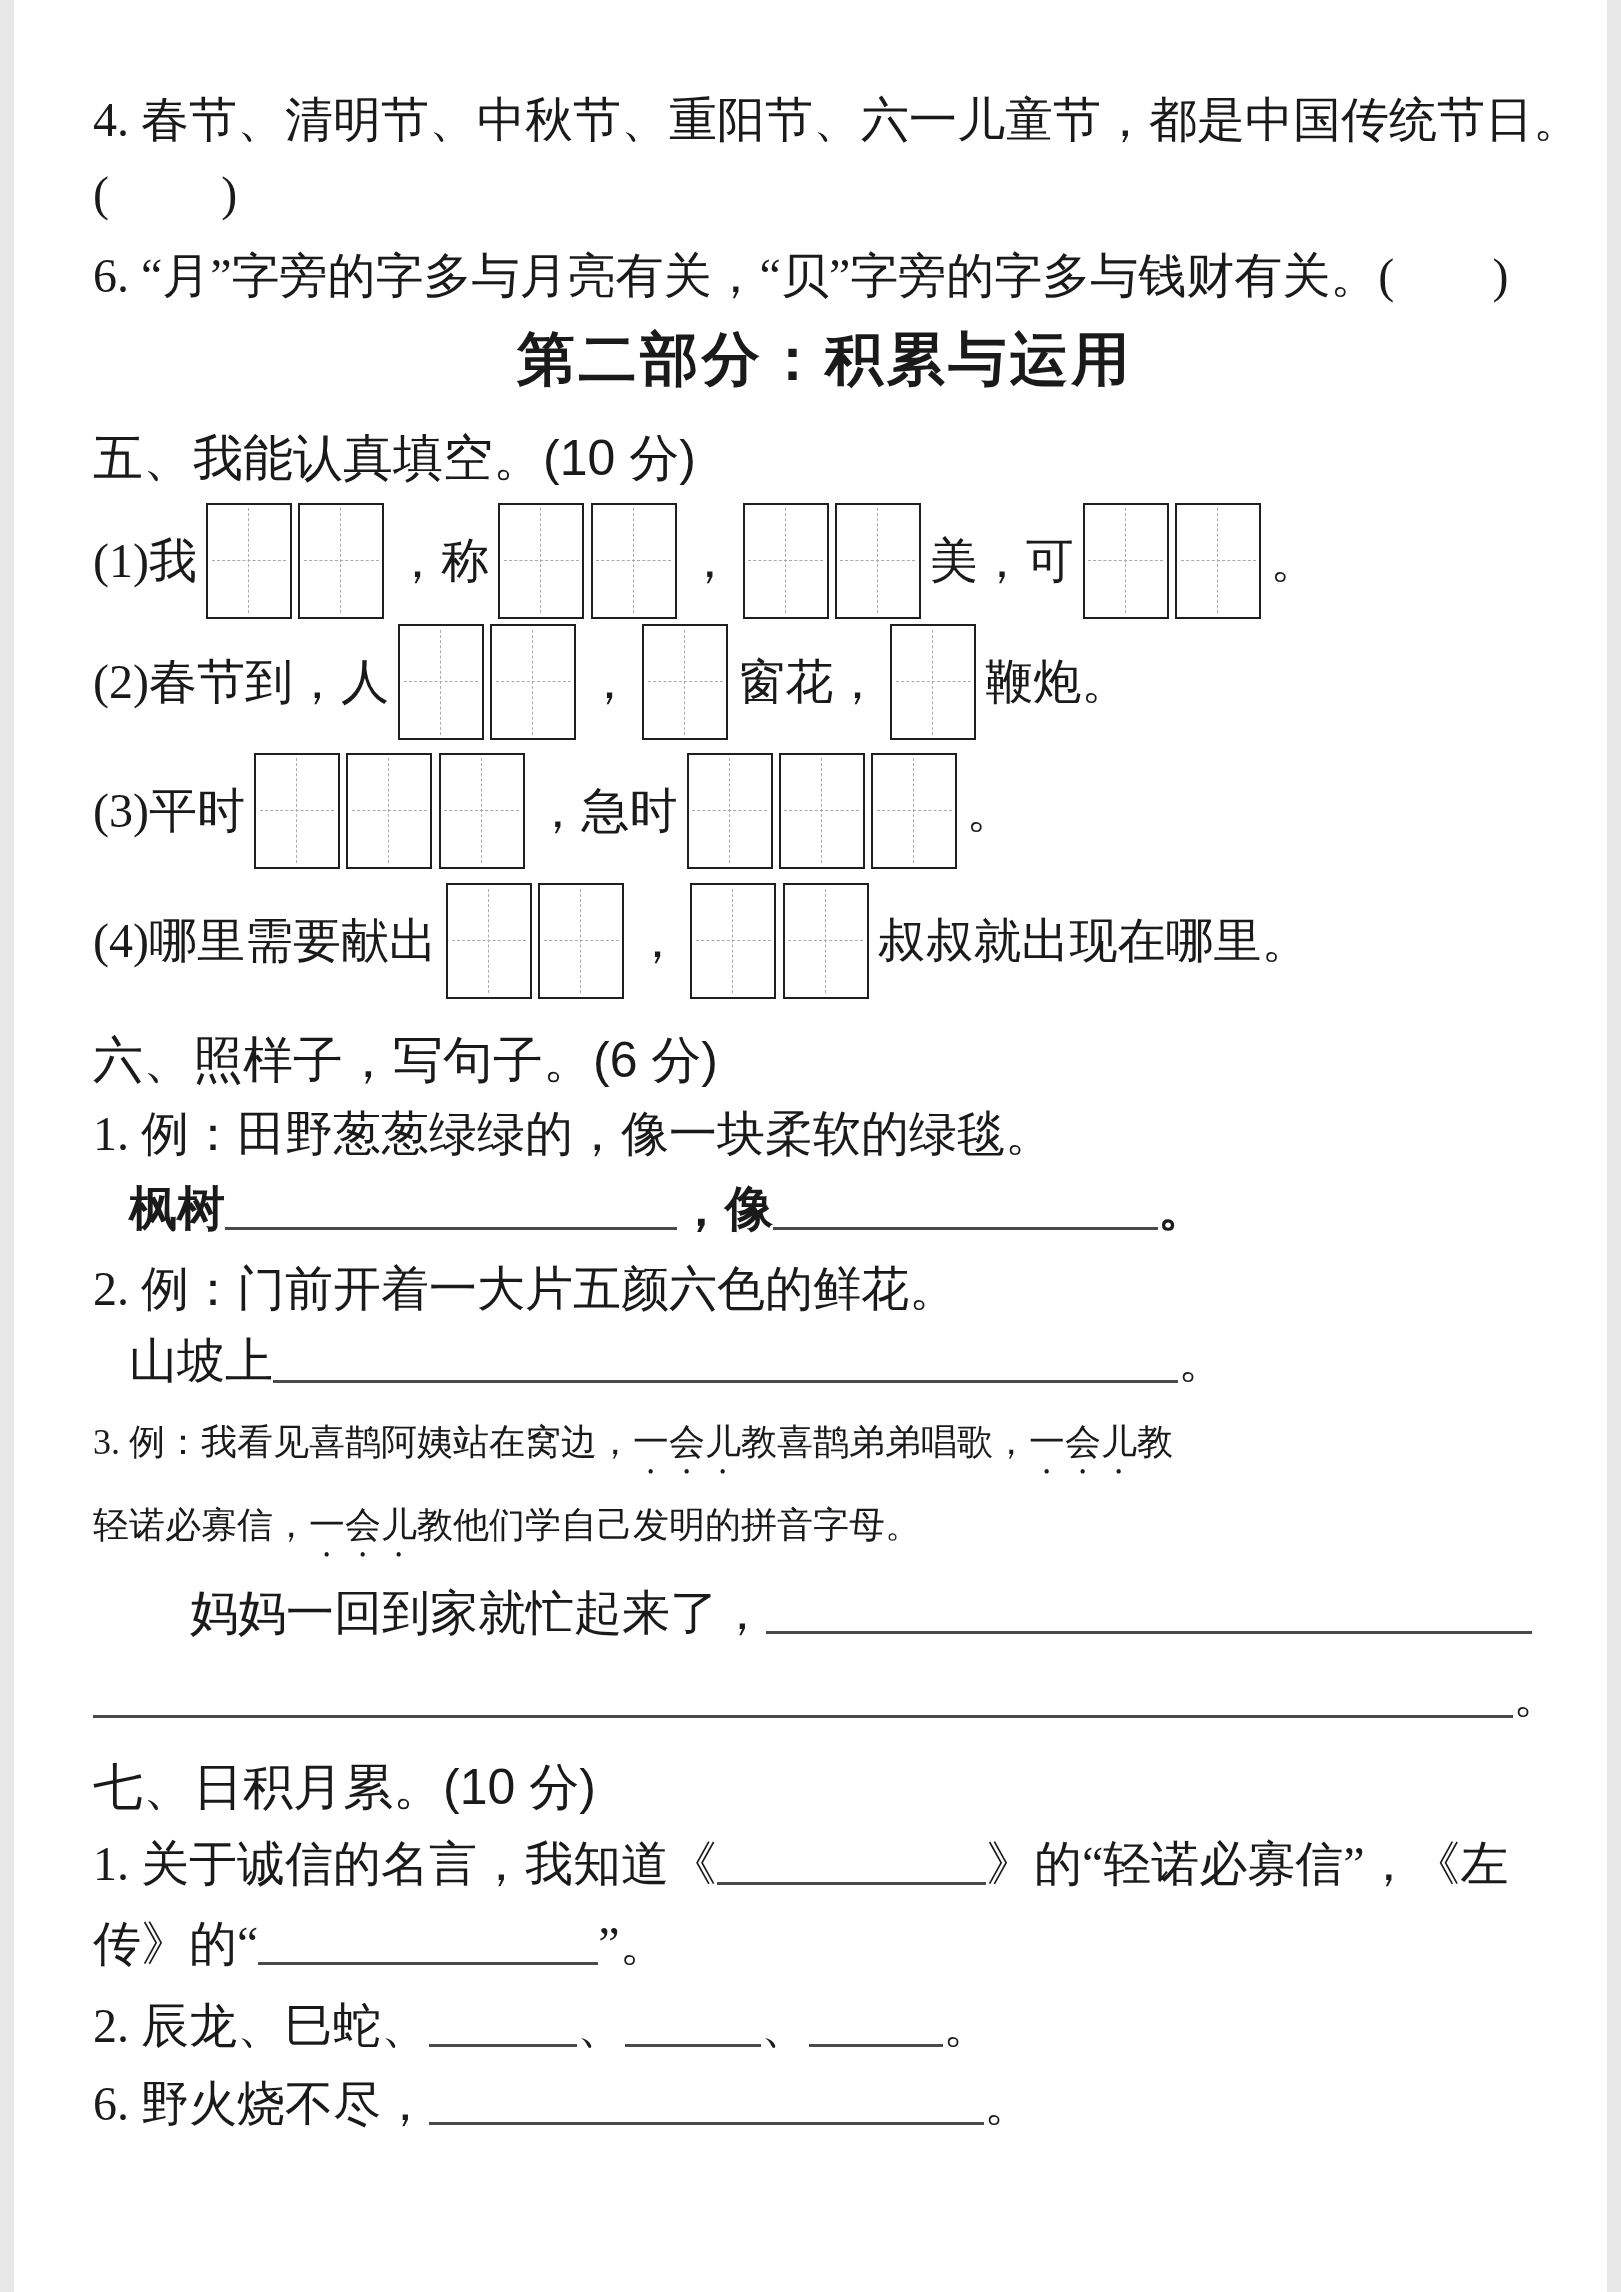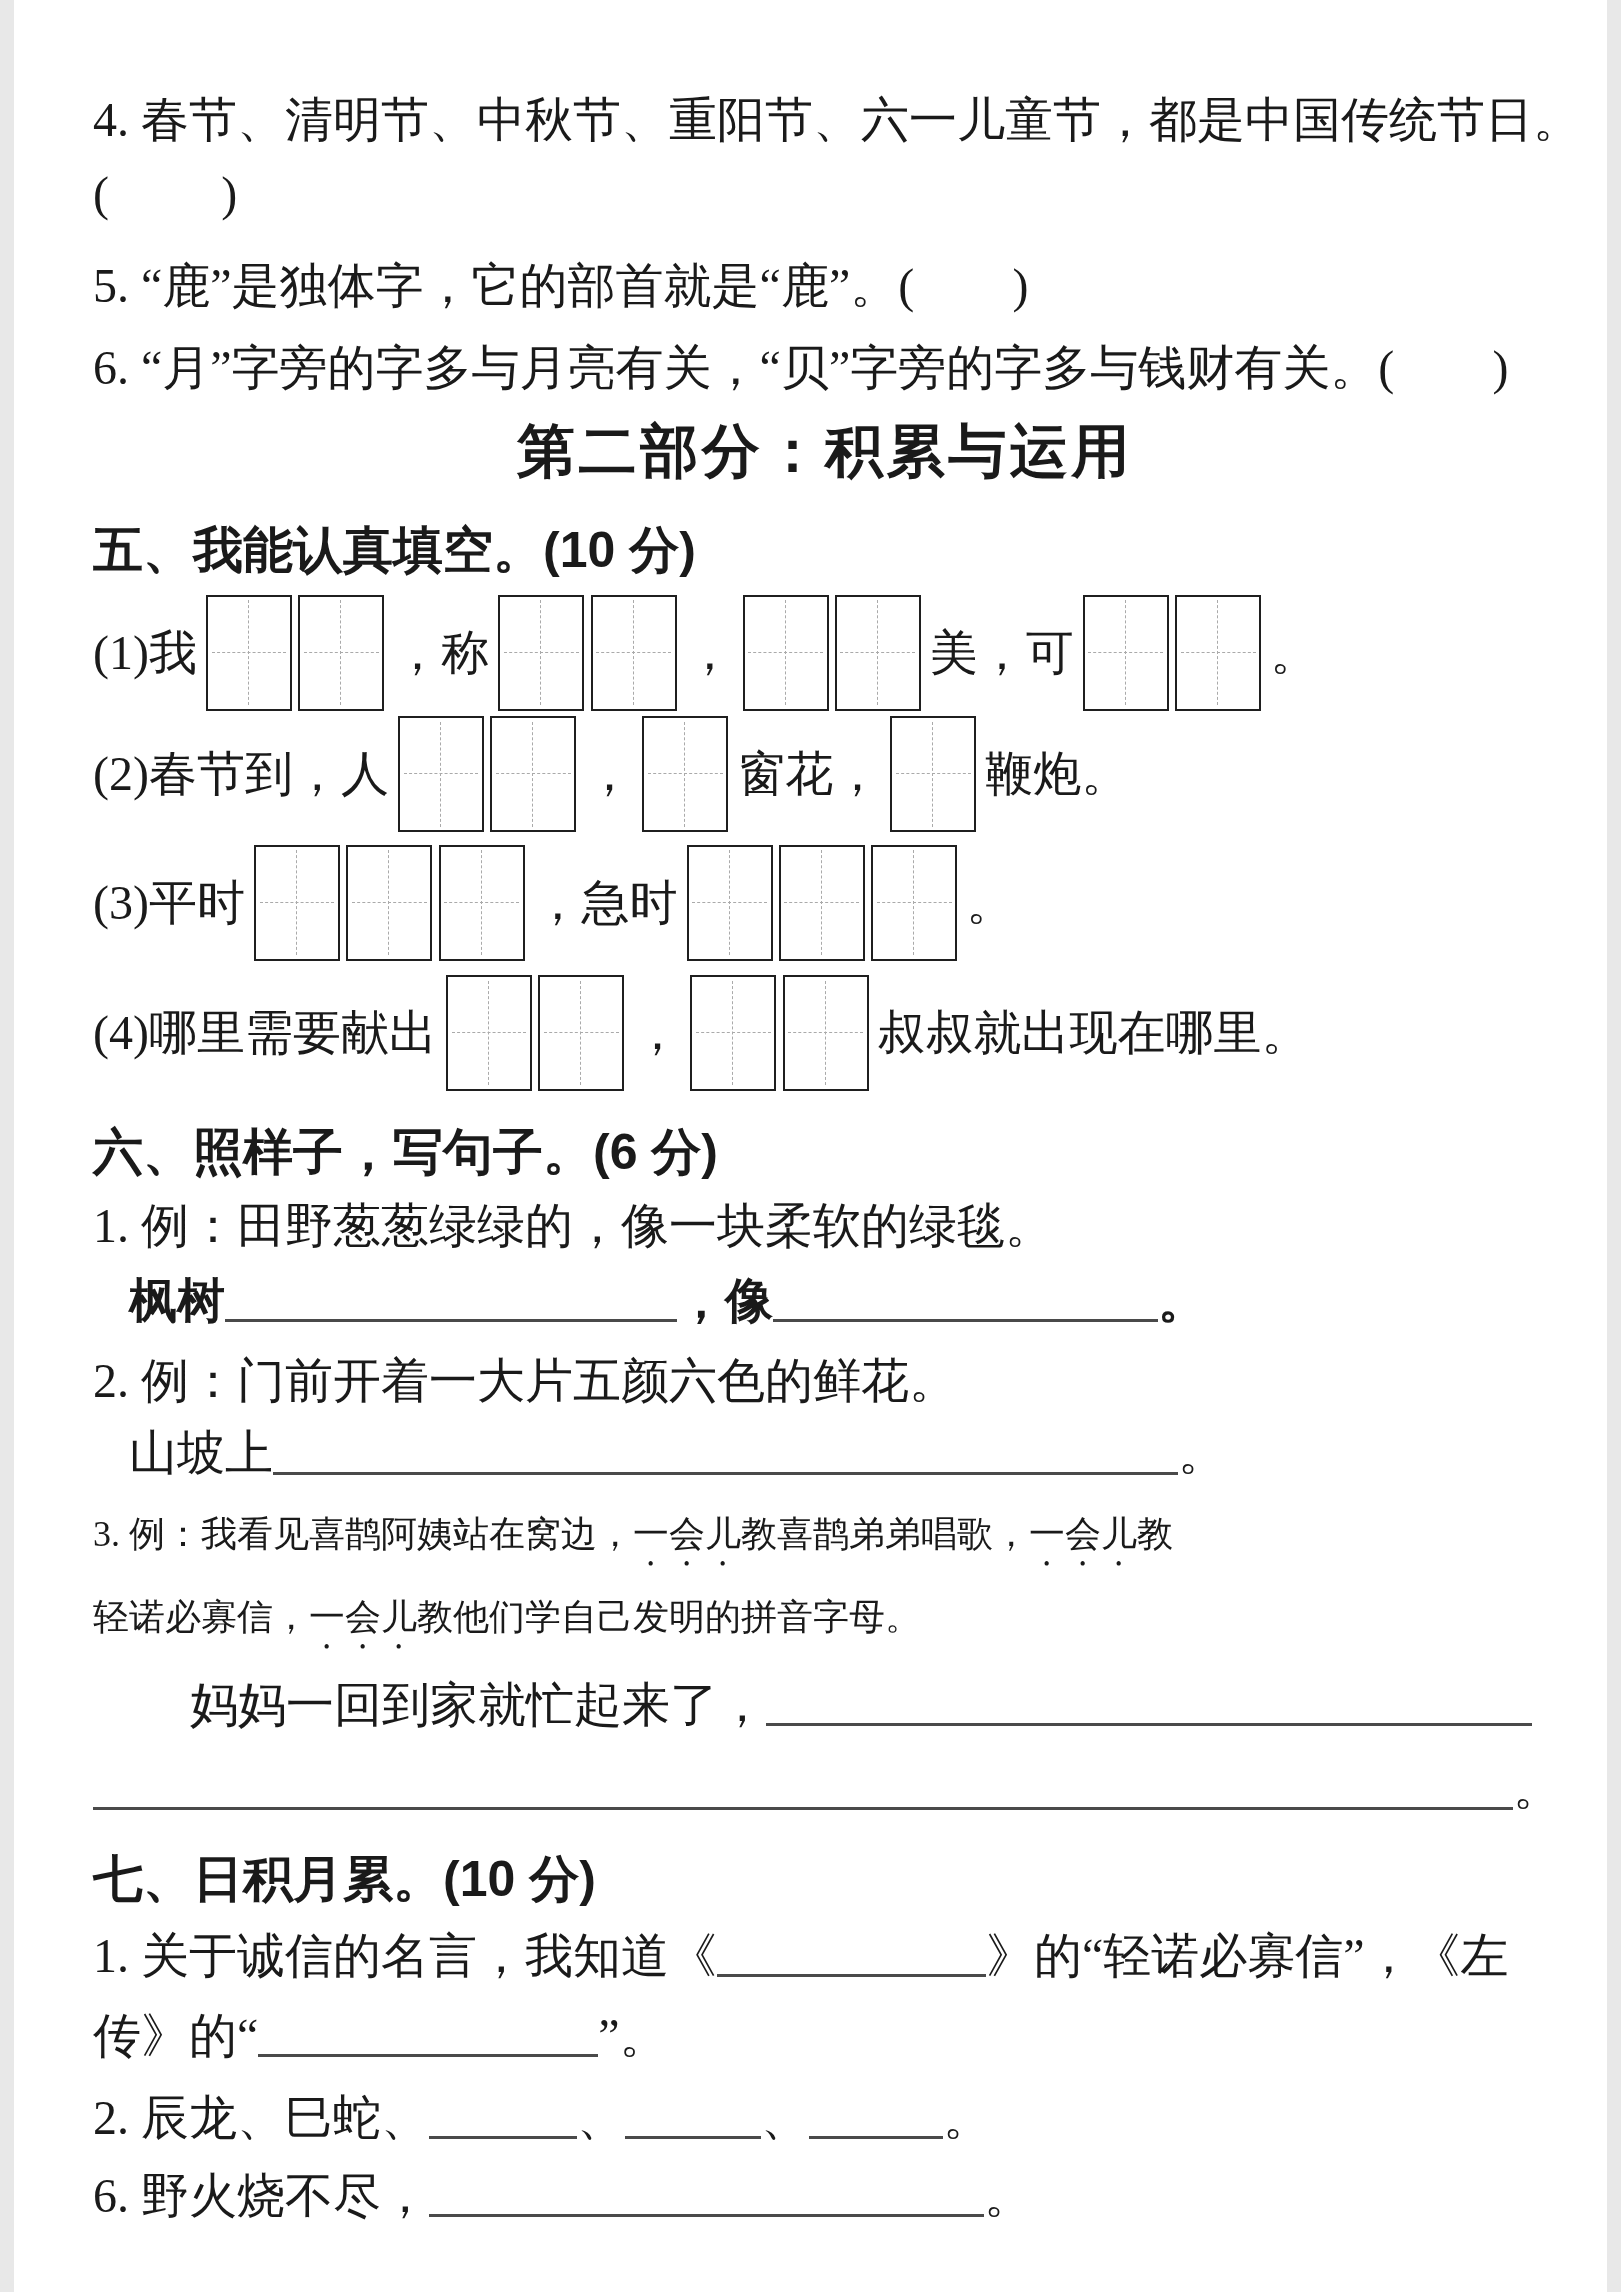--- a/index.html
+++ b/index.html
@@ -16,21 +16,21 @@
   .l-parens{margin-top:14.3px;}
   .l-item5{margin-top:32px;}
   .l-item6{margin-top:21.5px;}
 
   .part-header{
     margin-top:19.7px;font-size:58px;line-height:70px;font-weight:bold;
     text-align:center;font-family:"Liberation Serif","DejaVu Serif",serif;
     letter-spacing:3.6px;
   }
   .sec-title{
-    font-size:50px;line-height:59px;font-weight:bold;
+    font-size:50px;line-height:59px;font-weight:normal;
     font-family:"Liberation Sans","DejaVu Sans",sans-serif;
     white-space:nowrap;
   }
   .s5-title{margin-top:34px;}
   .s6-title{margin-top:32px;}
   .s7-title{margin-top:30px;}
 
   .boxrow{display:flex;align-items:center;font-size:48px;white-space:nowrap;}
   .boxrow .boxgroup{display:inline-flex;gap:6.3px;margin:0 9px;}
   .r1{margin-top:14.3px;}
@@ -77,21 +77,20 @@
   .l-73{margin-top:14.3px;}
 </style>
 </head>
 <body>
 
 <div class="page">
   <div class="content">
 
     <div class="line"><span>4. 春节、清明节、中秋节、重阳节、六一儿童节，都是中国传统节日。</span></div>
     <div class="line l-parens"><span class="parens">(&nbsp;&nbsp;&nbsp;&nbsp;&nbsp;&nbsp;&nbsp;&nbsp;)</span></div>
-    <div class="line l-item5"><span>5. “鹿”是独体字，它的部首就是“鹿”。</span><span class="parens">(&nbsp;&nbsp;&nbsp;&nbsp;&nbsp;&nbsp;&nbsp;)</span></div>
     <div class="line l-item6"><span>6. “月”字旁的字多与月亮有关，“贝”字旁的字多与钱财有关。</span><span class="parens">(&nbsp;&nbsp;&nbsp;&nbsp;&nbsp;&nbsp;&nbsp;)</span></div>
 
     <div class="part-header">第二部分：积累与运用</div>
 
     <div class="sec-title s5-title"><span>五、我能认真填空。</span><span>(10 分)</span></div>
 
     <div class="boxrow r1">
         <span>(1)我</span>
         <span class="boxgroup">
           <span class="tzg"></span>

